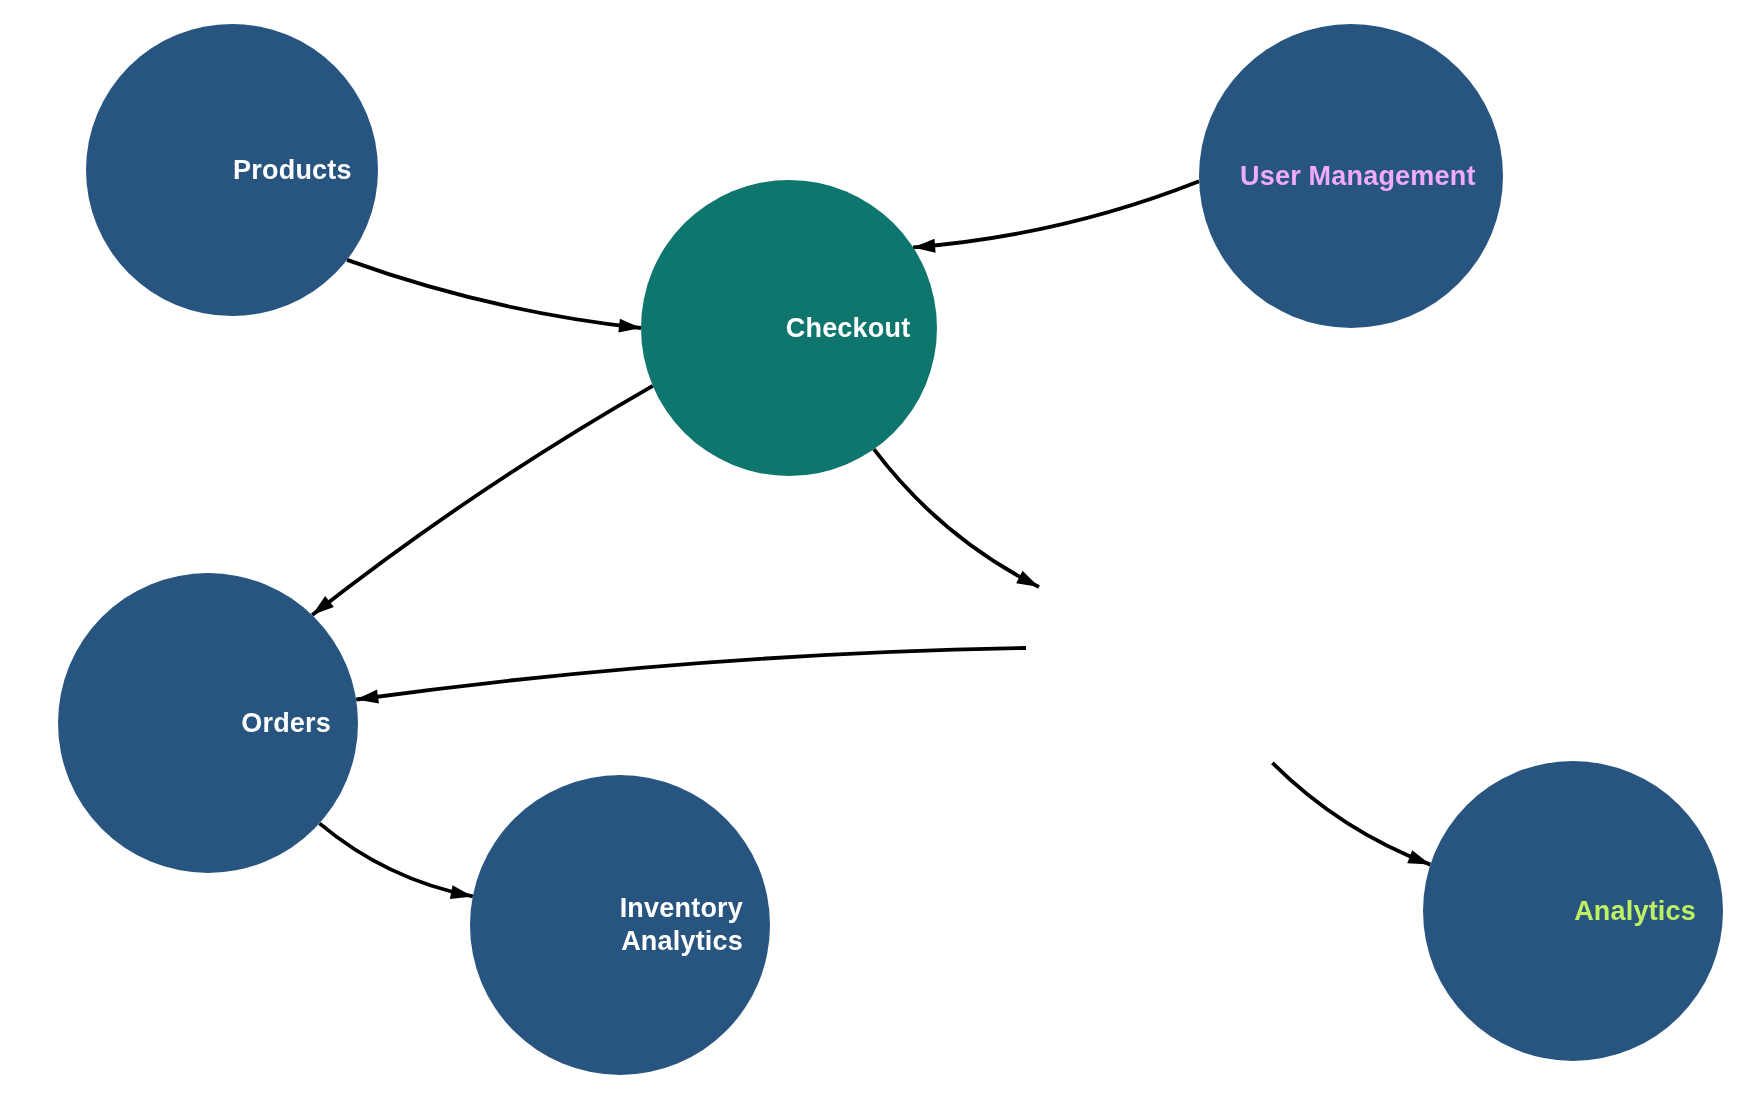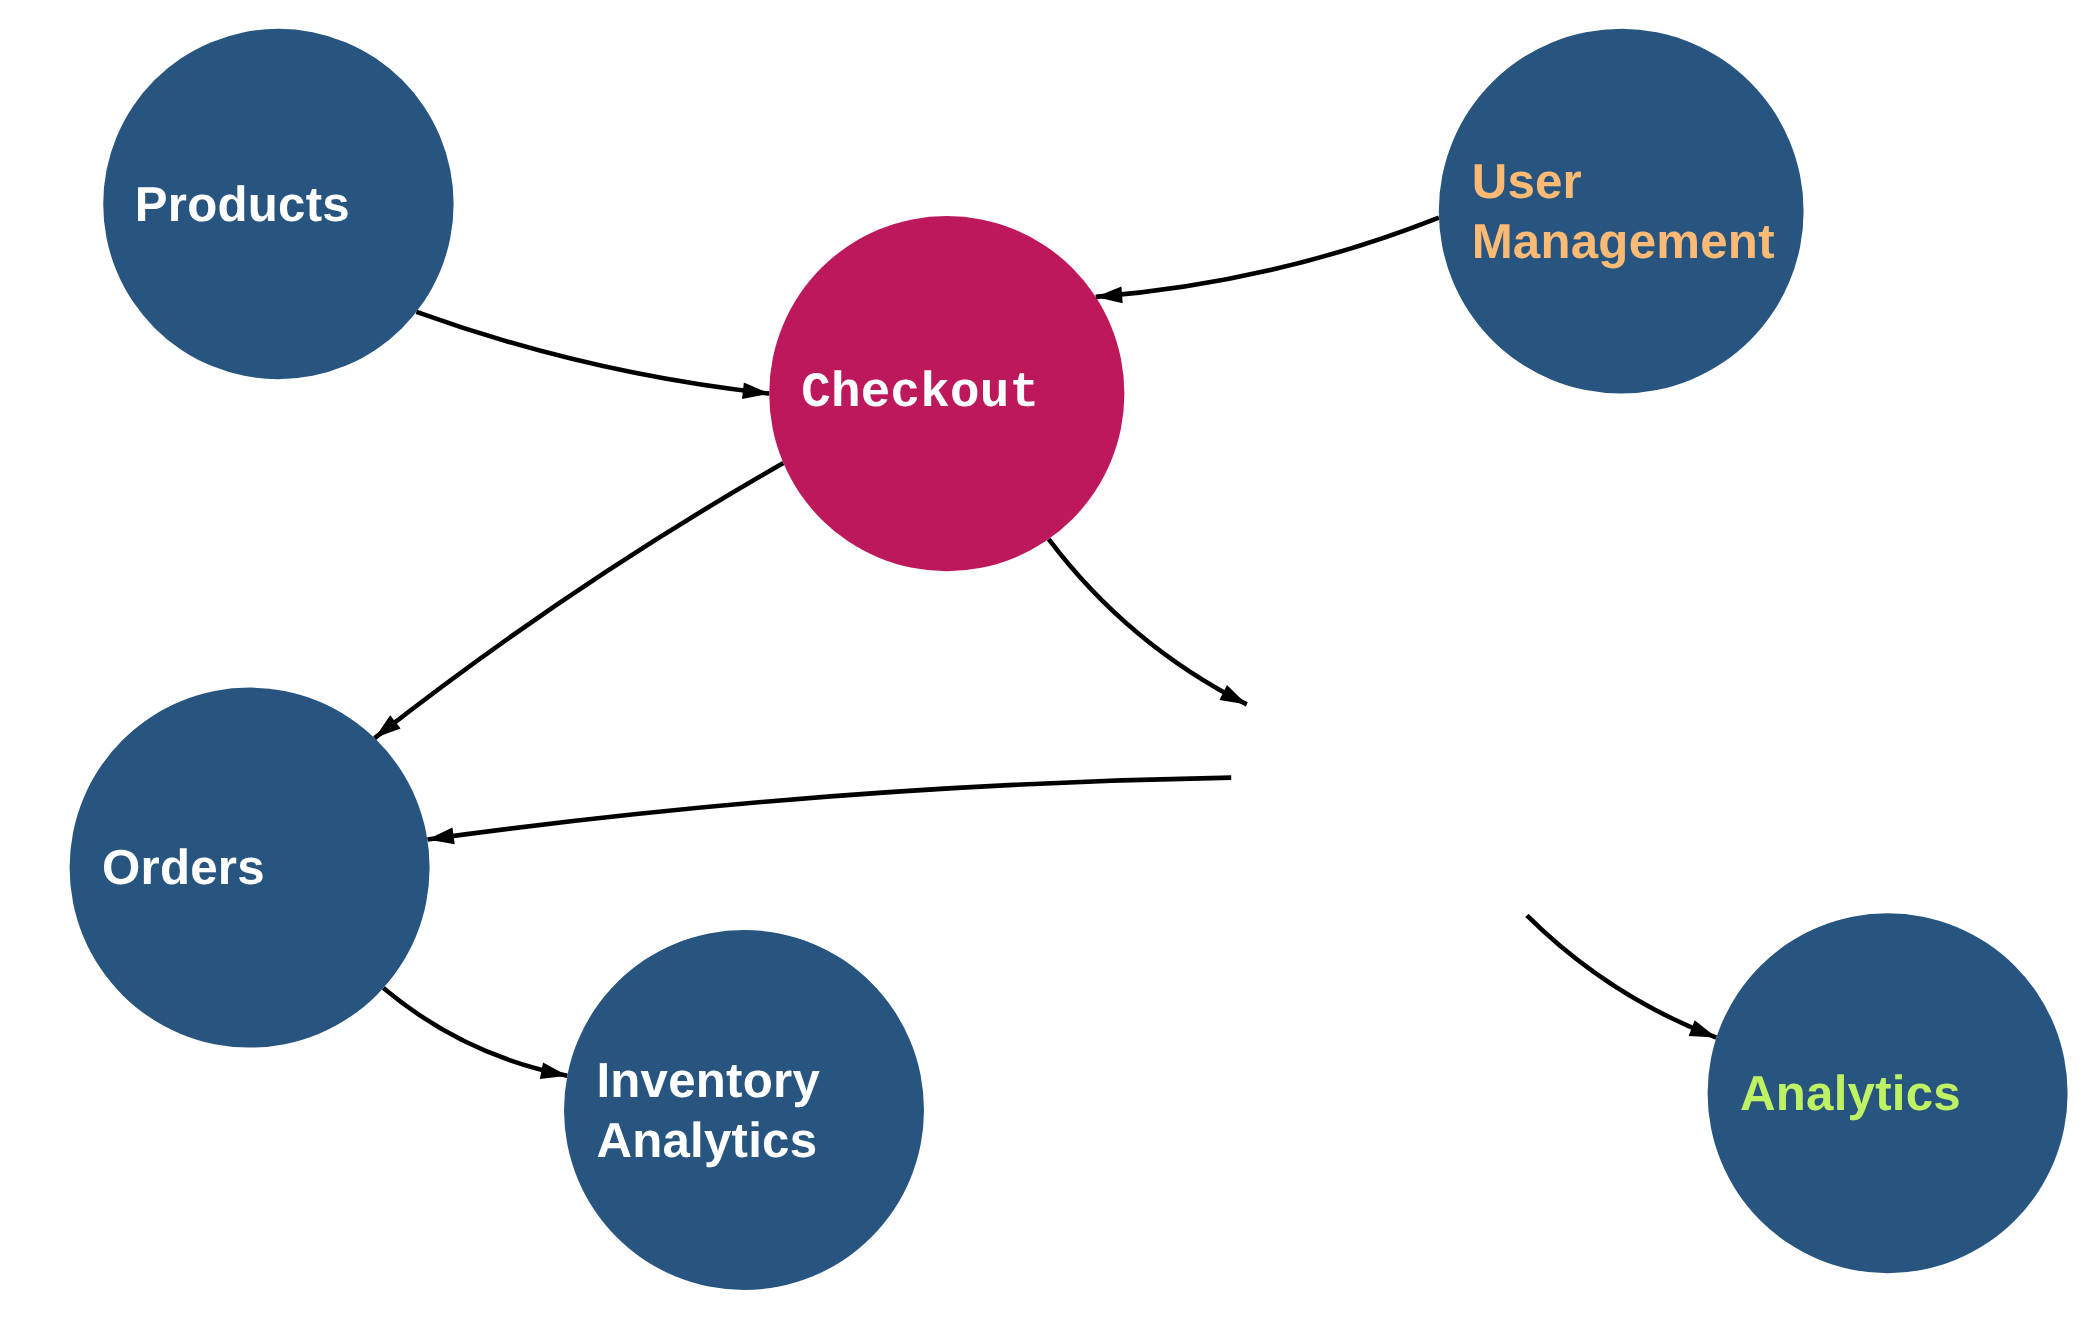--- a/index.html
+++ b/index.html
@@ -29,23 +29,23 @@
     transform: translate(-50%, -50%);
     border-radius: 50%;
     display: flex;
     align-items: center;
     justify-content: center;
     z-index: 2;
     box-sizing: border-box;
   }
   .node-label {
     display: block;
-    text-align: left;
+    text-align: right;
     font-weight: 700;
-    font-size: 41px;
+    font-size: 27px;
     line-height: 1.22;
     color: #ffffff;
     width: 82%;
     margin: 0 auto;
     letter-spacing: 0.2px;
   }
 </style>
 </head>
 <body>
 
@@ -66,24 +66,24 @@
         <path d="M 319.5 823.4 Q 386.7 879.7 472.8 896.4" fill="none" stroke="#000000" stroke-width="3.8" marker-end="url(#arrowhead)"></path>
         <path d="M 1272.4 762.9 Q 1340.5 830.6 1430.3 864.6" fill="none" stroke="#000000" stroke-width="3.8" marker-end="url(#arrowhead)"></path>
       </g>
   </svg>
 
   <div class="node" style="left: 232px; top: 170px; width: 292px; height: 292px; background: rgb(39, 85, 127);">
     <span class="node-label" style="color: rgb(255, 255, 255);">Products</span>
   </div>
 
   <div class="node" style="left: 1351px; top: 176px; width: 304px; height: 304px; background: rgb(39, 85, 127);">
-    <span class="node-label" style="color: #fdba74;">User Management</span>
+    <span class="node-label" style="color: #f0abfc;">User Management</span>
   </div>
 
-  <div class="node" style="left: 789px; top: 328px; width: 296px; height: 296px; background: #be185d; font-family: Liberation Mono, monospace;">
+  <div class="node" style="left: 789px; top: 328px; width: 296px; height: 296px; background: #0f766e;">
     <span class="node-label" style="color: rgb(255, 255, 255);">Checkout</span>
   </div>
 
   <div class="node" style="left: 208px; top: 723px; width: 300px; height: 300px; background: rgb(39, 85, 127);">
     <span class="node-label" style="color: rgb(255, 255, 255);">Orders</span>
   </div>
 
 
   <div class="node" style="left: 620px; top: 925px; width: 300px; height: 300px; background: rgb(39, 85, 127);">
     <span class="node-label" style="color: rgb(255, 255, 255);">Inventory Analytics</span>

